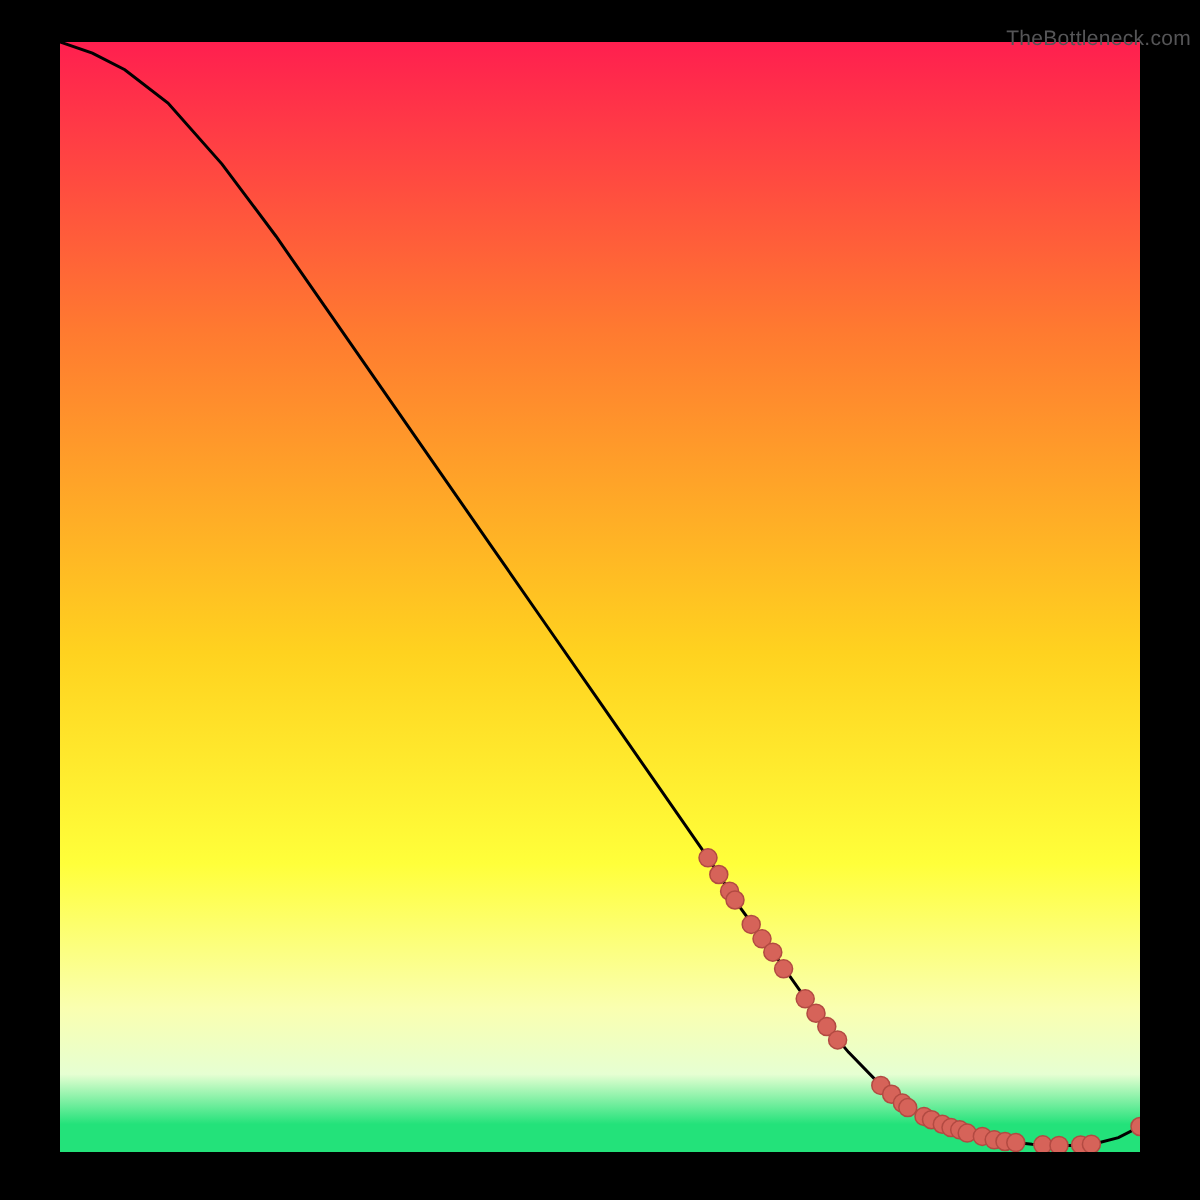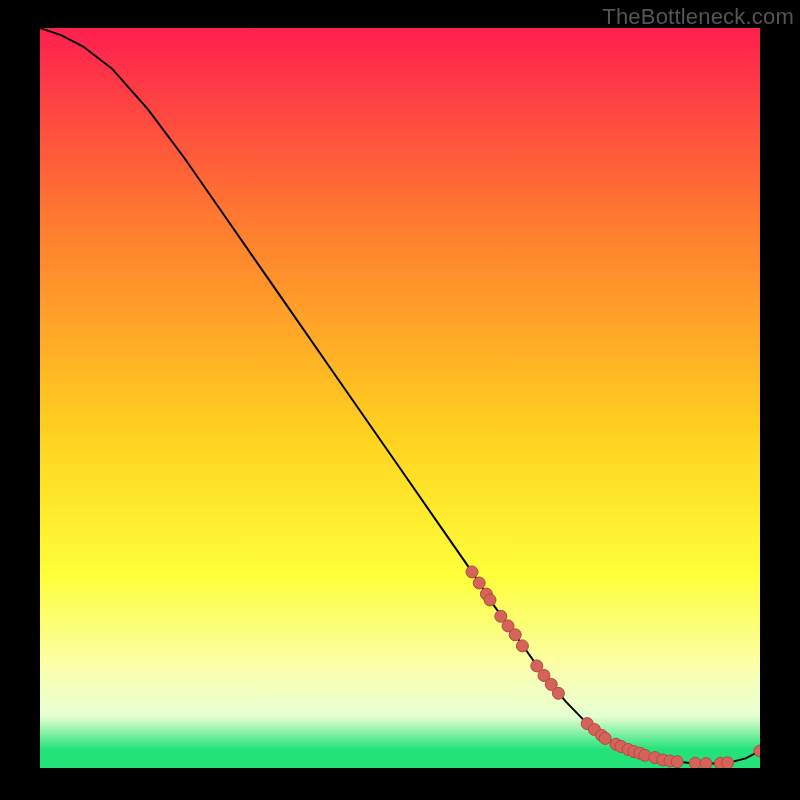--- a/index.html
+++ b/index.html
@@ -12,24 +12,24 @@
     font-family: Arial, Helvetica, sans-serif;
   }
   .frame {
     position: relative;
     width: 800px;
     height: 800px;
     background: #000;
   }
   .watermark {
     position: absolute;
-    top: 4px;
+    top: 17px;
     right: 6px;
     color: #555557;
-    font-size: 22px;
+    font-size: 14px;
     font-weight: 500;
     letter-spacing: 0.2px;
     user-select: none;
     z-index: 10;
   }
   .plot {
     position: absolute;
     left: 40px;
     top: 28px;
     width: 720px;

